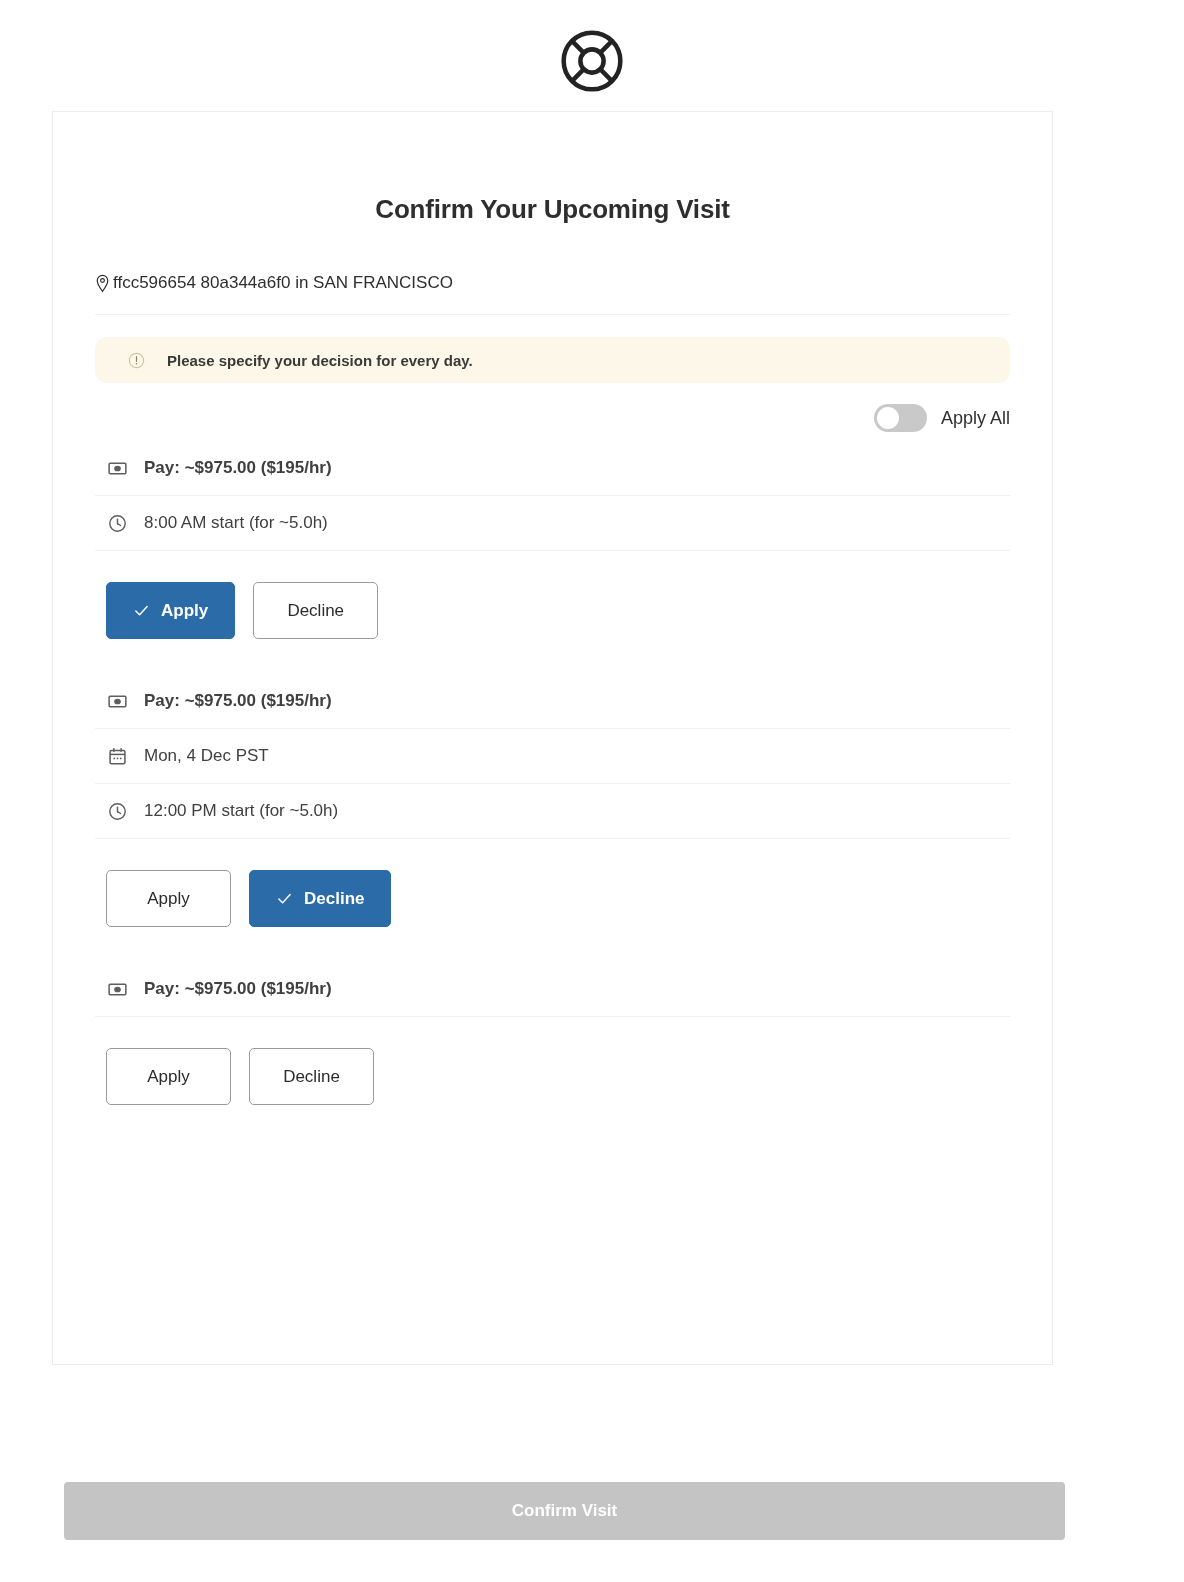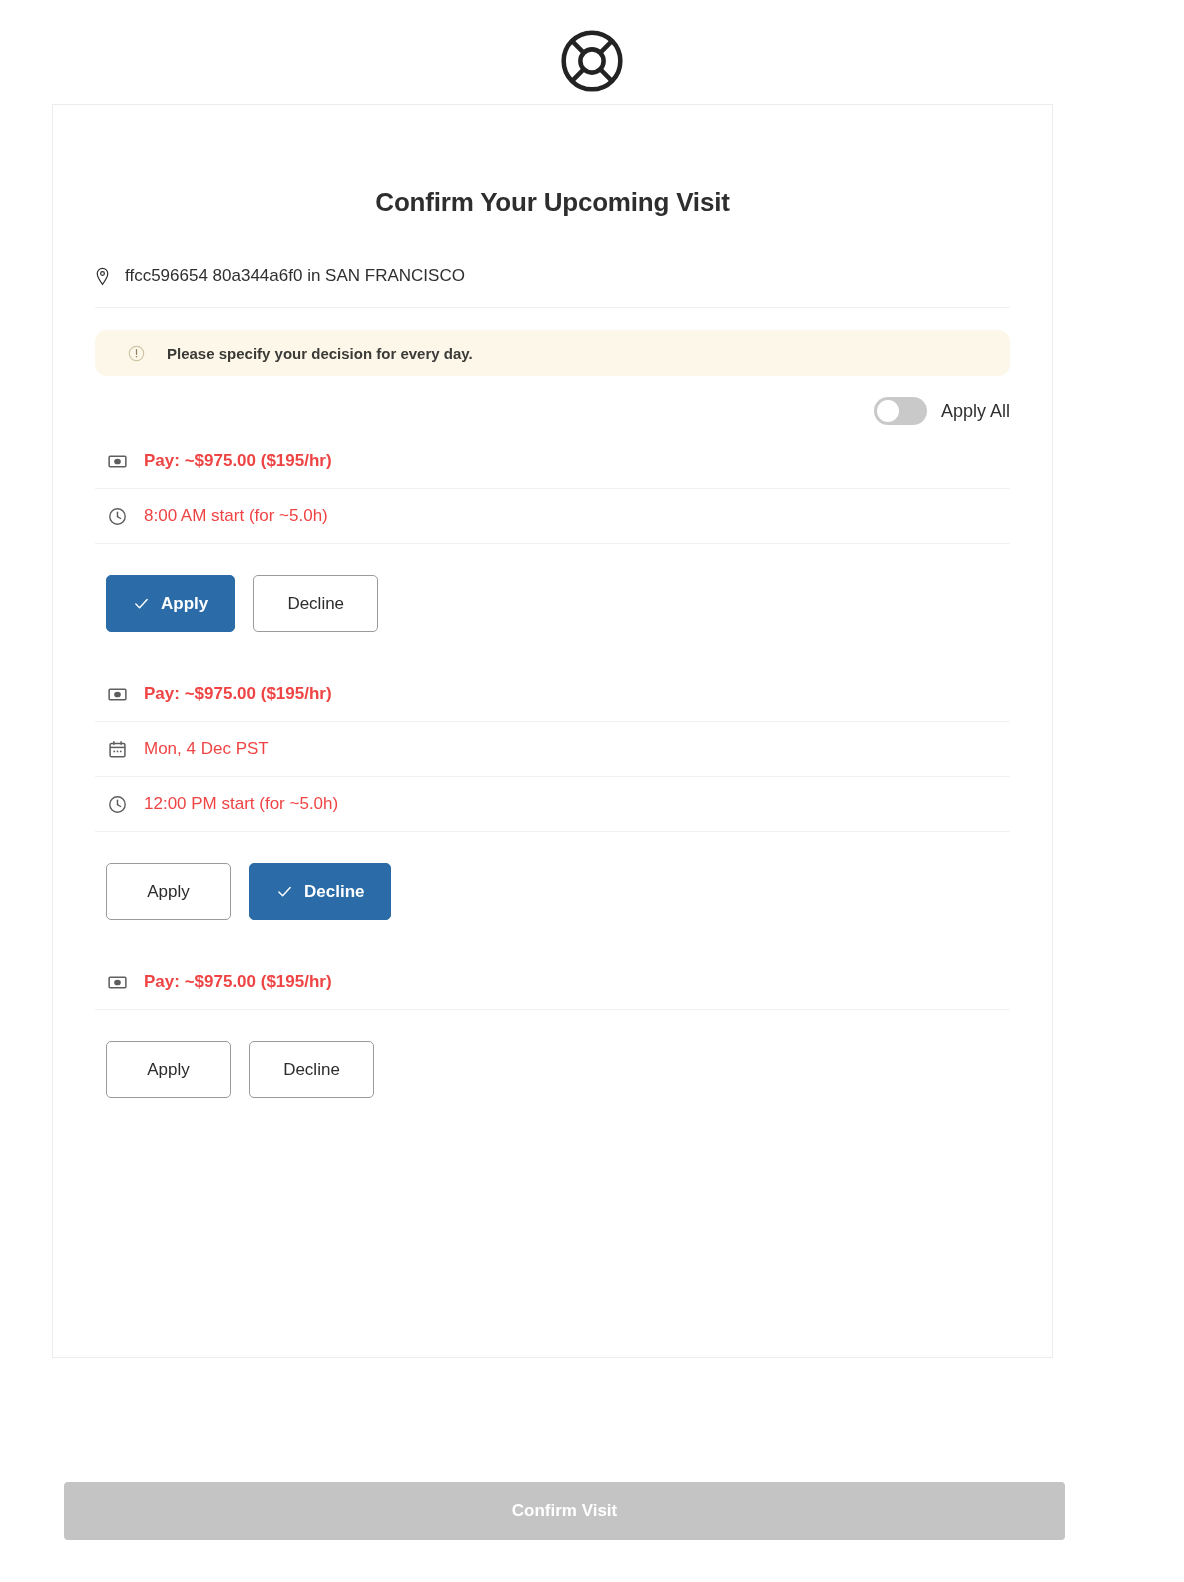--- a/index.html
+++ b/index.html
@@ -24,21 +24,21 @@
     justify-content: center;
     padding-top: 27px;
     padding-bottom: 14px;
   }
   .logo-wrap svg { display: block; }
 
   
   .card {
     position: absolute;
     left: 52px;
-    top: 104px;
+    top: 111px;
     width: 1001px;
     height: 1254px;
     border: 1px solid #ececec;
     background: #fff;
   }
 
   .card-inner {
     padding: 0 42px;
   }
 
@@ -49,21 +49,21 @@
     color: #2e2e2e;
     letter-spacing: -0.2px;
     margin: 0;
     padding-top: 82px;
   }
 
   
   .address-row {
     display: flex;
     align-items: center;
-    gap: 15px;
+    gap: 3px;
     padding-top: 48px;
     padding-bottom: 21px;
     border-bottom: 1px solid #f0f0f0;
     margin: 0 0px;
   }
   .address-text {
     font-size: 17px;
     color: #2f2f2f;
     letter-spacing: 0px;
   }
@@ -130,21 +130,21 @@
   }
   .info-row .ico {
     width: 20px;
     display: flex;
     align-items: center;
     justify-content: center;
     flex: none;
   }
   .info-text {
     font-size: 17px;
-    color: #ef4444;
+    color: #404040;
     letter-spacing: 0px;
   }
   .info-text.bold { font-weight: 700; }
 
   
   .btn-row {
     display: flex;
     gap: 18px;
     padding-top: 31px;
     padding-bottom: 35px;

